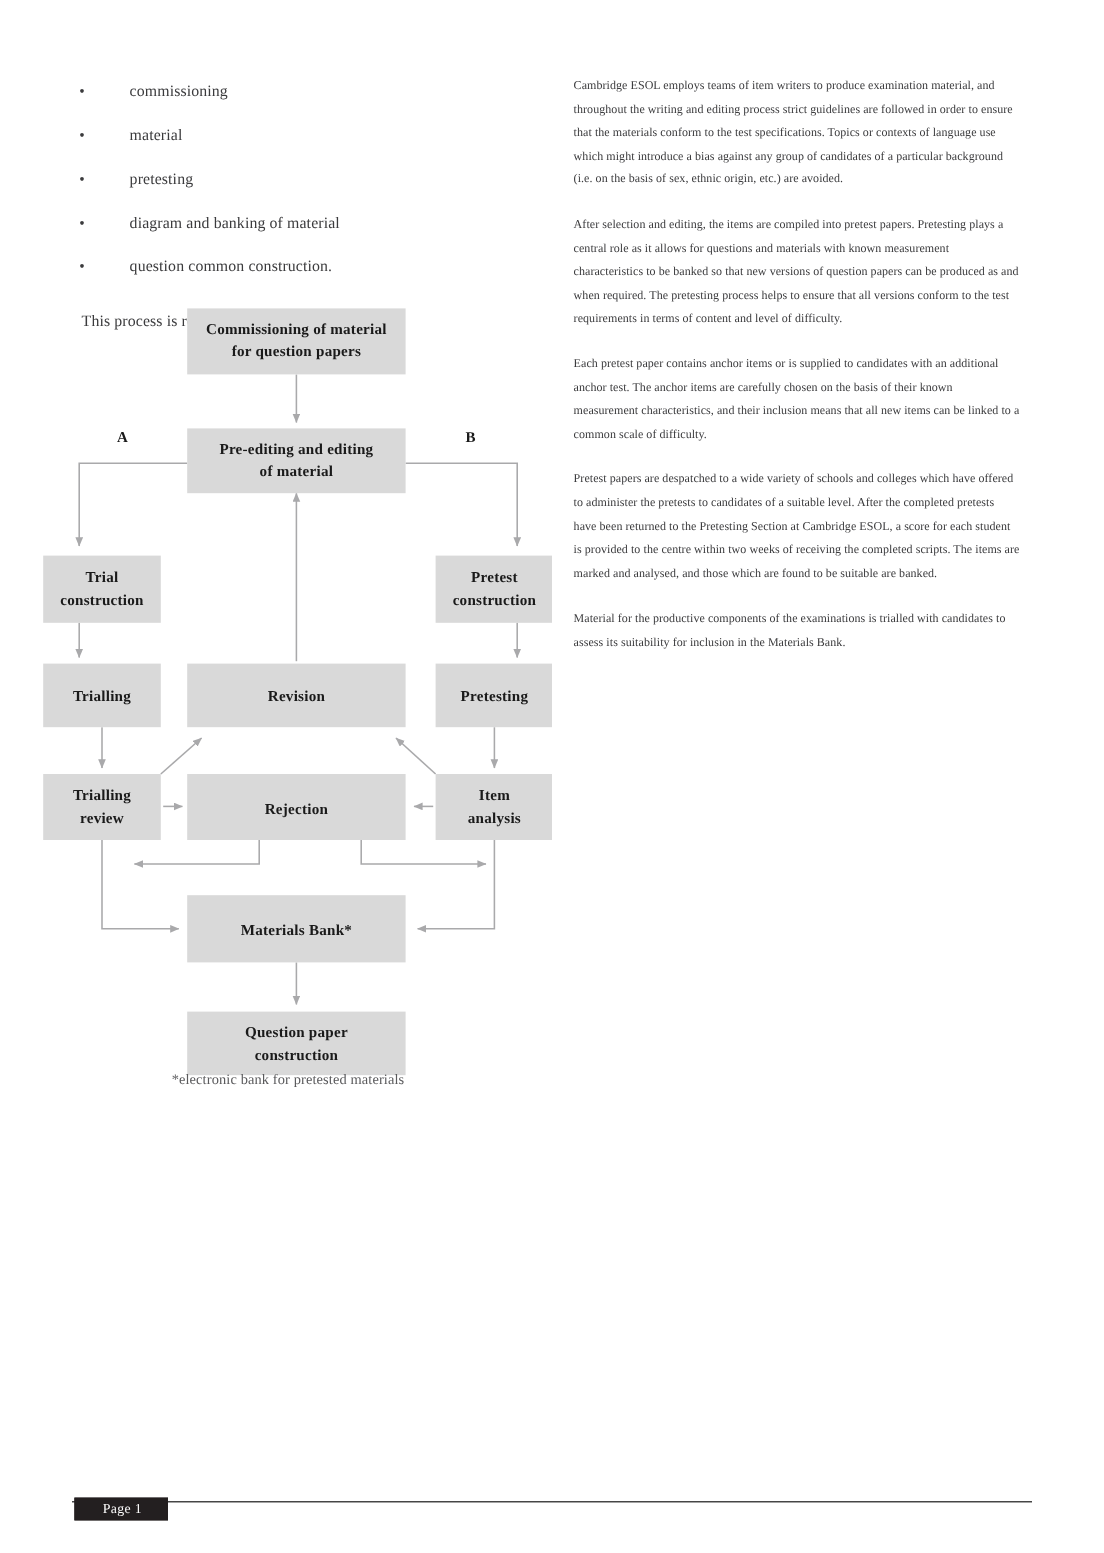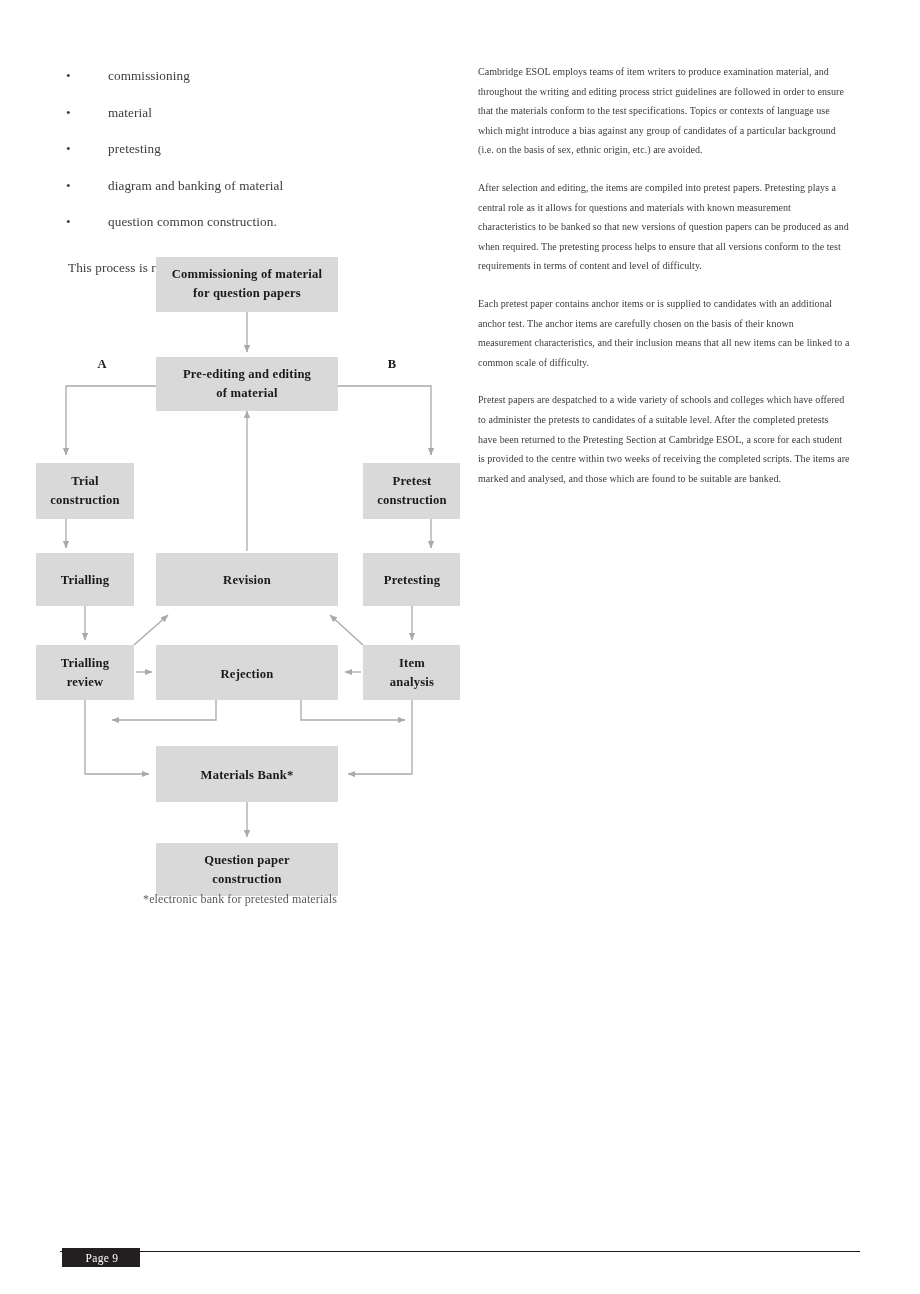--- a/index.html
+++ b/index.html
@@ -307,20 +307,21 @@
   </svg>
 </div>
 
 <div id="diagram-footnote">*electronic bank for pretested materials</div>
 
 <div id="right-column">
   <p>Cambridge ESOL employs teams of item writers to produce examination material, and throughout the writing and editing process strict guidelines are followed in order to ensure that the materials conform to the test specifications. Topics or contexts of language use which might introduce a bias against any group of candidates of a particular background (i.e. on the basis of sex, ethnic origin, etc.) are avoided.</p>
   <p>After selection and editing, the items are compiled into pretest papers. Pretesting plays a central role as it allows for questions and materials with known measurement characteristics to be banked so that new versions of question papers can be produced as and when required. The pretesting process helps to ensure that all versions conform to the test requirements in terms of content and level of difficulty.</p>
   <p>Each pretest paper contains anchor items or is supplied to candidates with an additional anchor test. The anchor items are carefully chosen on the basis of their known measurement characteristics, and their inclusion means that all new items can be linked to a common scale of difficulty.</p>
   <p>Pretest papers are despatched to a wide variety of schools and colleges which have offered to administer the pretests to candidates of a suitable level. After the completed pretests have been returned to the Pretesting Section at Cambridge ESOL, a score for each student is provided to the centre within two weeks of receiving the completed scripts. The items are marked and analysed, and those which are found to be suitable are banked.</p>
+  <p>Material for the productive components of the examinations is trialled with candidates to assess its suitability for inclusion in the Materials Bank.</p>
 </div>
 
 <div id="page-footer">
   <div id="footer-rule"></div>
   <div id="page-badge">
-    <div id="page-badge-label">Page 9</div>
+    <div id="page-badge-label">Page 1</div>
   </div>
 </div>
 
 </body></html>

